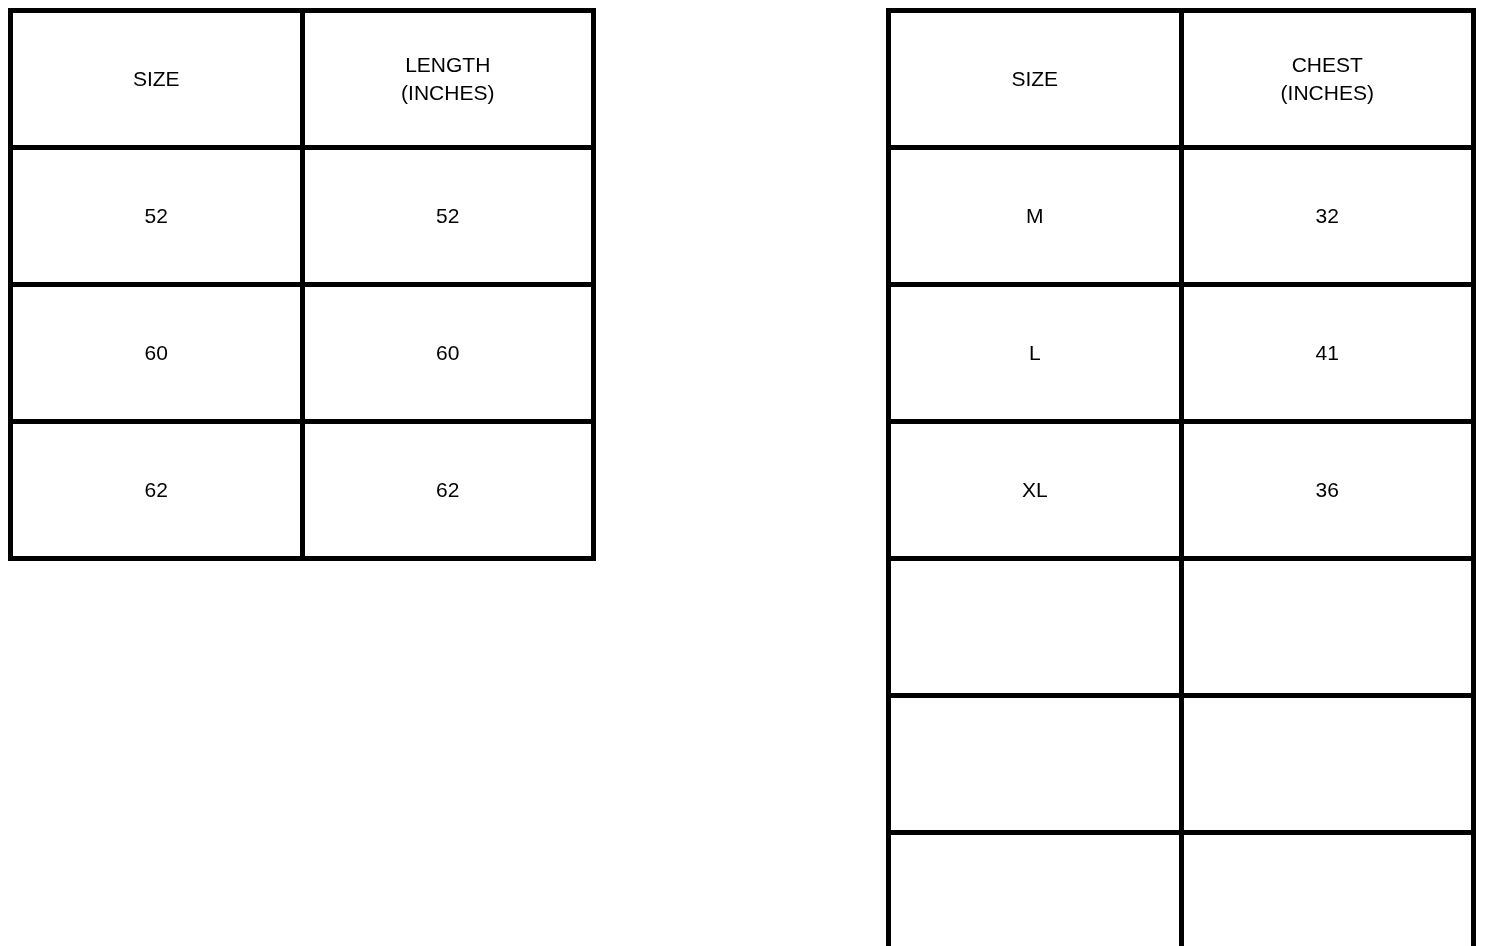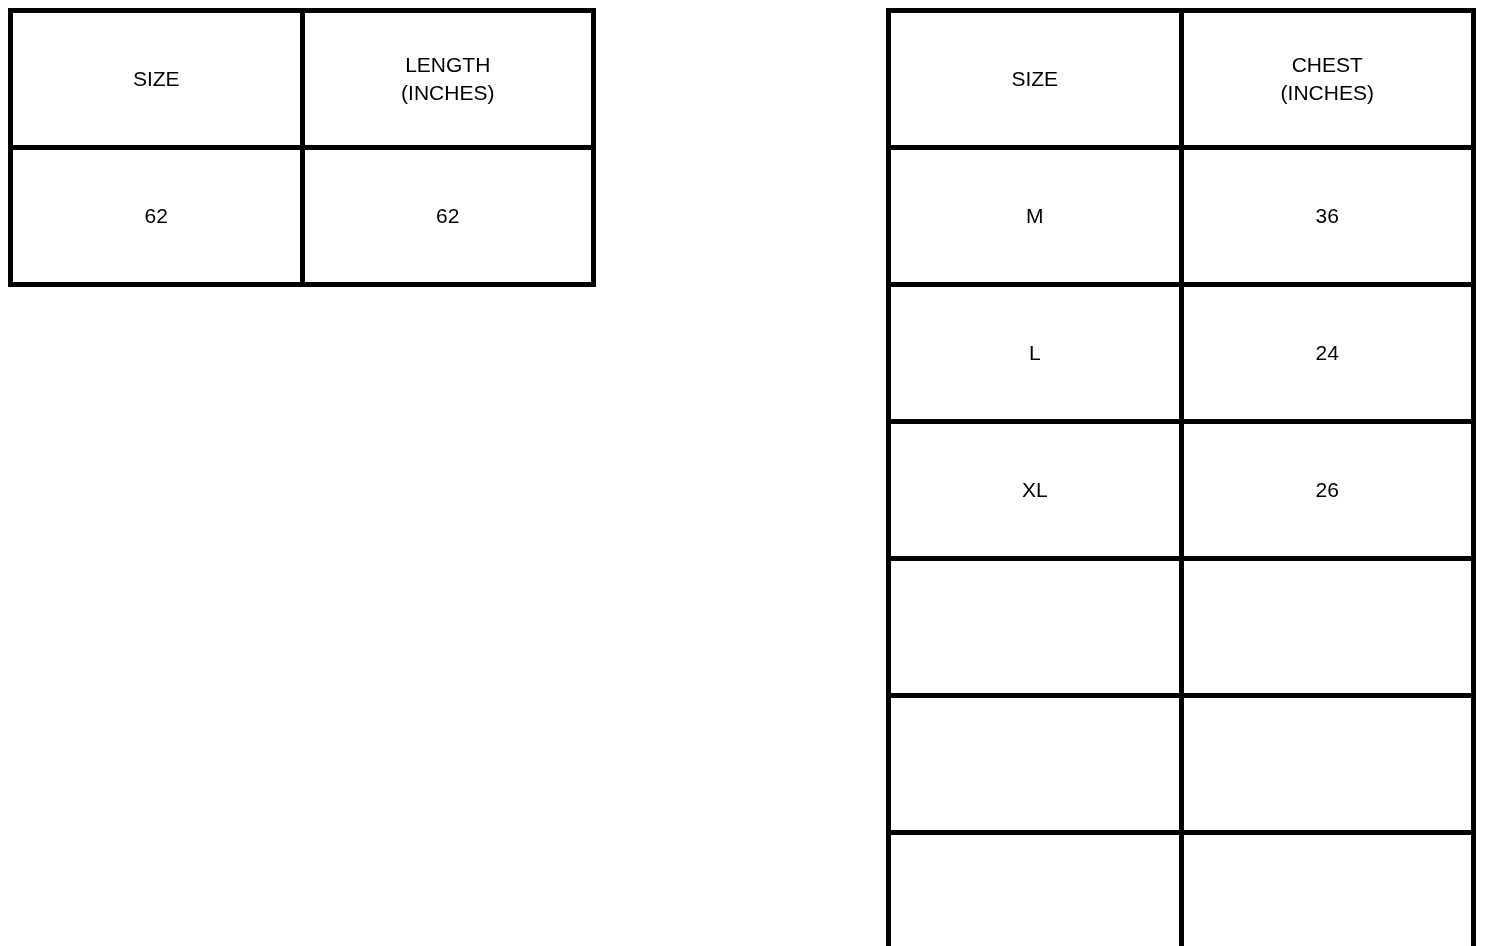--- a/index.html
+++ b/index.html
@@ -77,20 +77,36 @@
           <td>
             <span class="cell-text">SIZE</span>
           </td>
           <td>
             <span class="cell-text">LENGTH
 (INCHES)</span>
           </td>
         </tr>
         <tr class="data-row">
           <td>
+            <span class="cell-text">52</span>
+          </td>
+          <td>
+            <span class="cell-text">52</span>
+          </td>
+        </tr>
+        <tr class="data-row">
+          <td>
+            <span class="cell-text">60</span>
+          </td>
+          <td>
+            <span class="cell-text">60</span>
+          </td>
+        </tr>
+        <tr class="data-row">
+          <td>
             <span class="cell-text">62</span>
           </td>
           <td>
             <span class="cell-text">62</span>
           </td>
         </tr>
       </tbody>
     </table>
   </div>
 
@@ -108,37 +124,37 @@
           <td>
             <span class="cell-text">CHEST
 (INCHES)</span>
           </td>
         </tr>
         <tr class="data-row">
           <td>
             <span class="cell-text">M</span>
           </td>
           <td>
-            <span class="cell-text">36</span>
+            <span class="cell-text">32</span>
           </td>
         </tr>
         <tr class="data-row">
           <td>
             <span class="cell-text">L</span>
           </td>
           <td>
-            <span class="cell-text">24</span>
+            <span class="cell-text">41</span>
           </td>
         </tr>
         <tr class="data-row">
           <td>
             <span class="cell-text">XL</span>
           </td>
           <td>
-            <span class="cell-text">26</span>
+            <span class="cell-text">36</span>
           </td>
         </tr>
         <tr class="data-row">
           <td>
             <span class="cell-text"></span>
           </td>
           <td>
             <span class="cell-text"></span>
           </td>
         </tr>

